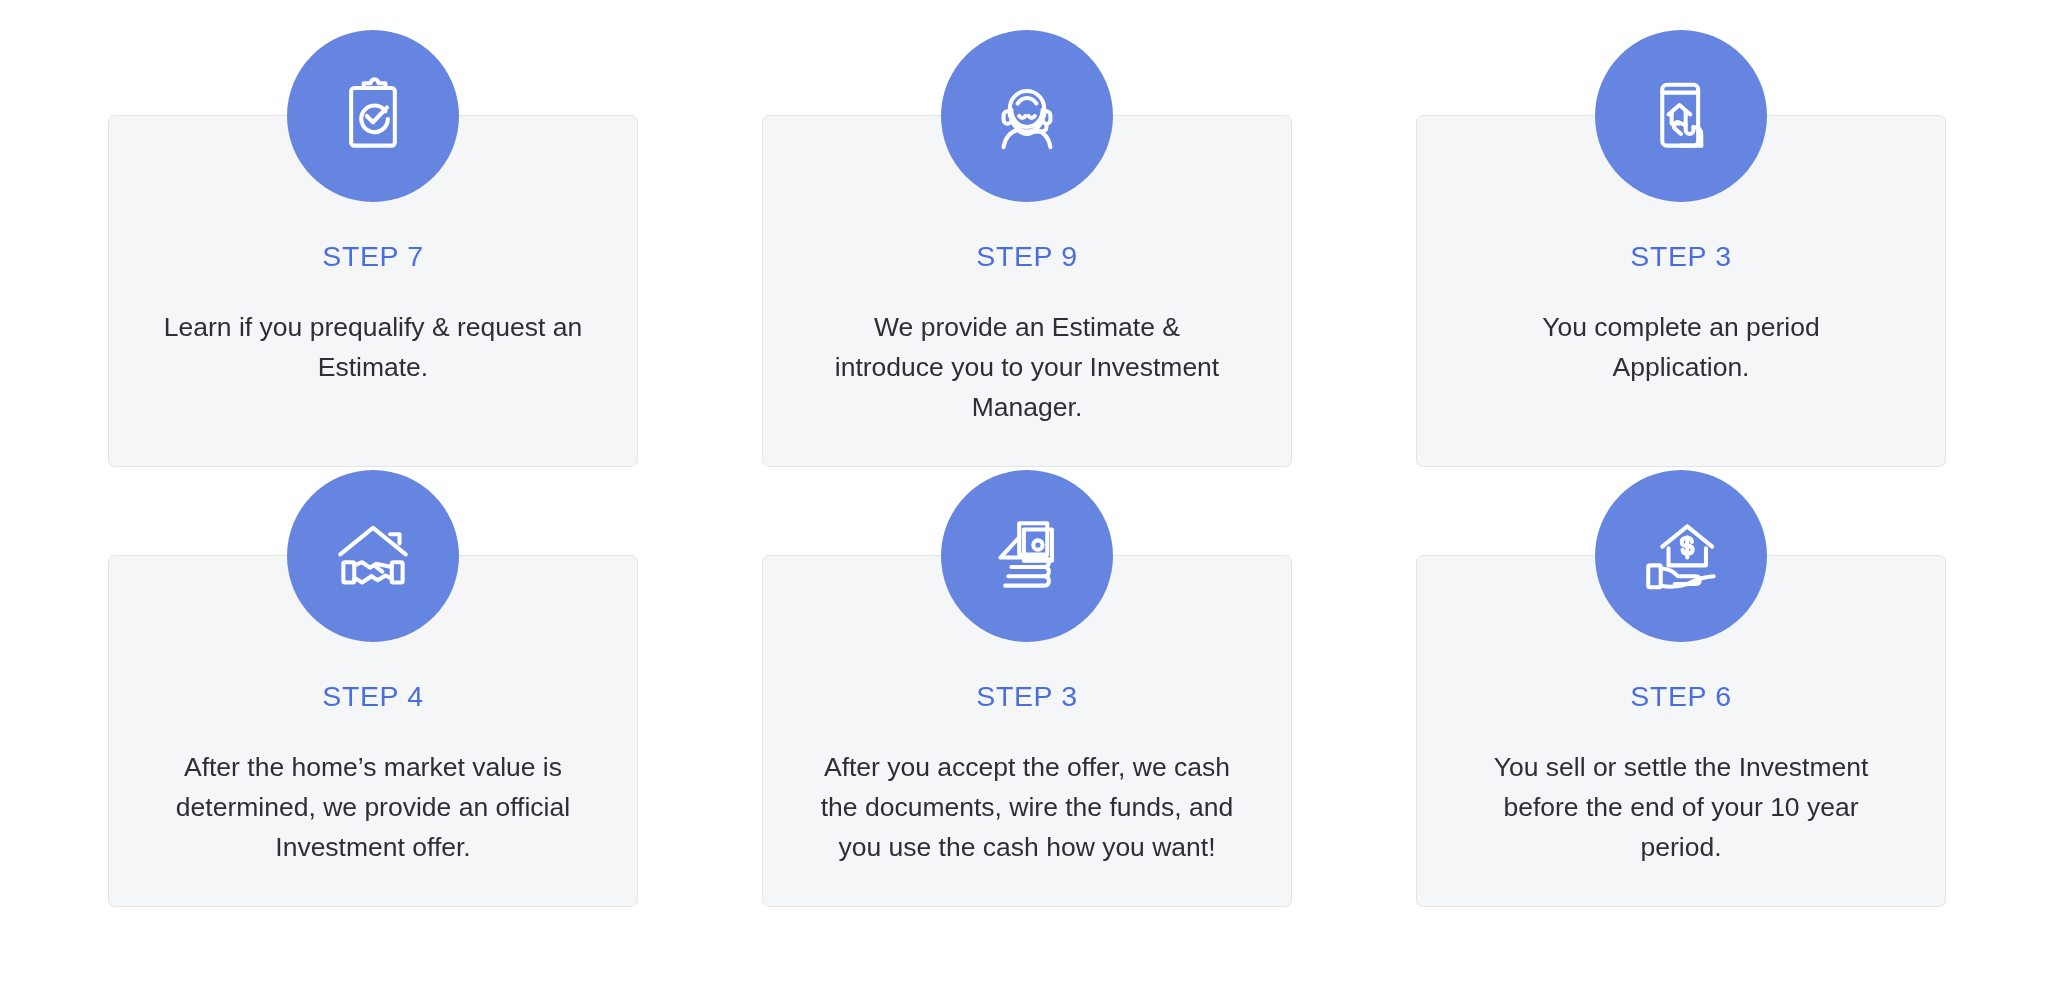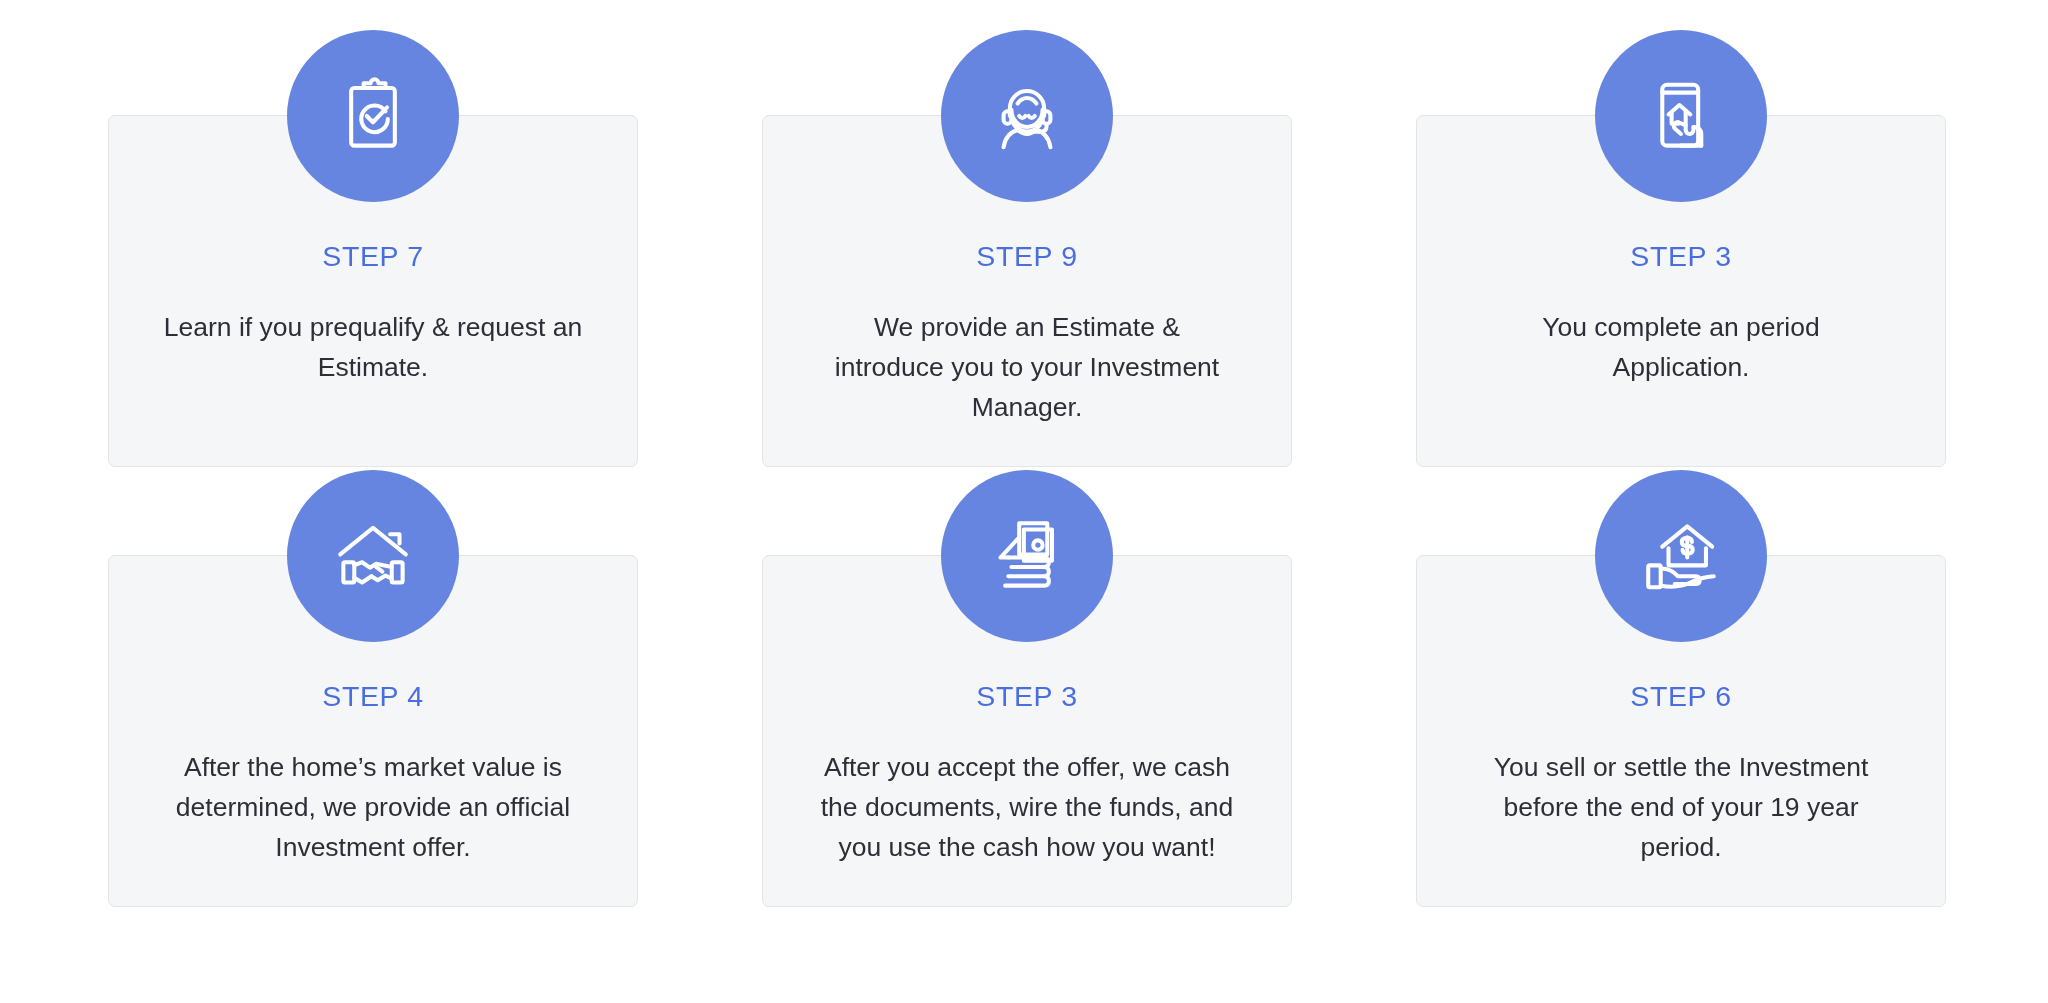--- a/index.html
+++ b/index.html
@@ -179,17 +179,17 @@
             <path d="M34 40 v22 h48 v-22"></path>
             <path d="M58 26 v26"></path>
             <path d="M64 32 q0 -5 -6 -5 q-7 0 -7 5 q0 5 7 5 q7 0 7 5 q0 5 -7 5 q-6 0 -6 -5"></path>
             <rect x="8" y="62" width="16" height="28" rx="2"></rect>
             <path d="M24 66 q14 0 22 10 h22 q6 0 6 5 q0 5 -6 5 h-26"></path>
             <path d="M24 88 q22 4 38 -4 q14 -7 30 -8"></path>
           </svg>
         </span>
       </div>
       <div class="step-label">STEP 6</div>
-      <div class="desc">You sell or settle the Investment before the end of your 19 year period.</div>
+      <div class="desc">You sell or settle the Investment before the end of your 10 year period.</div>
     </div>
 
   </div>
 </div>
 
 </body></html>

